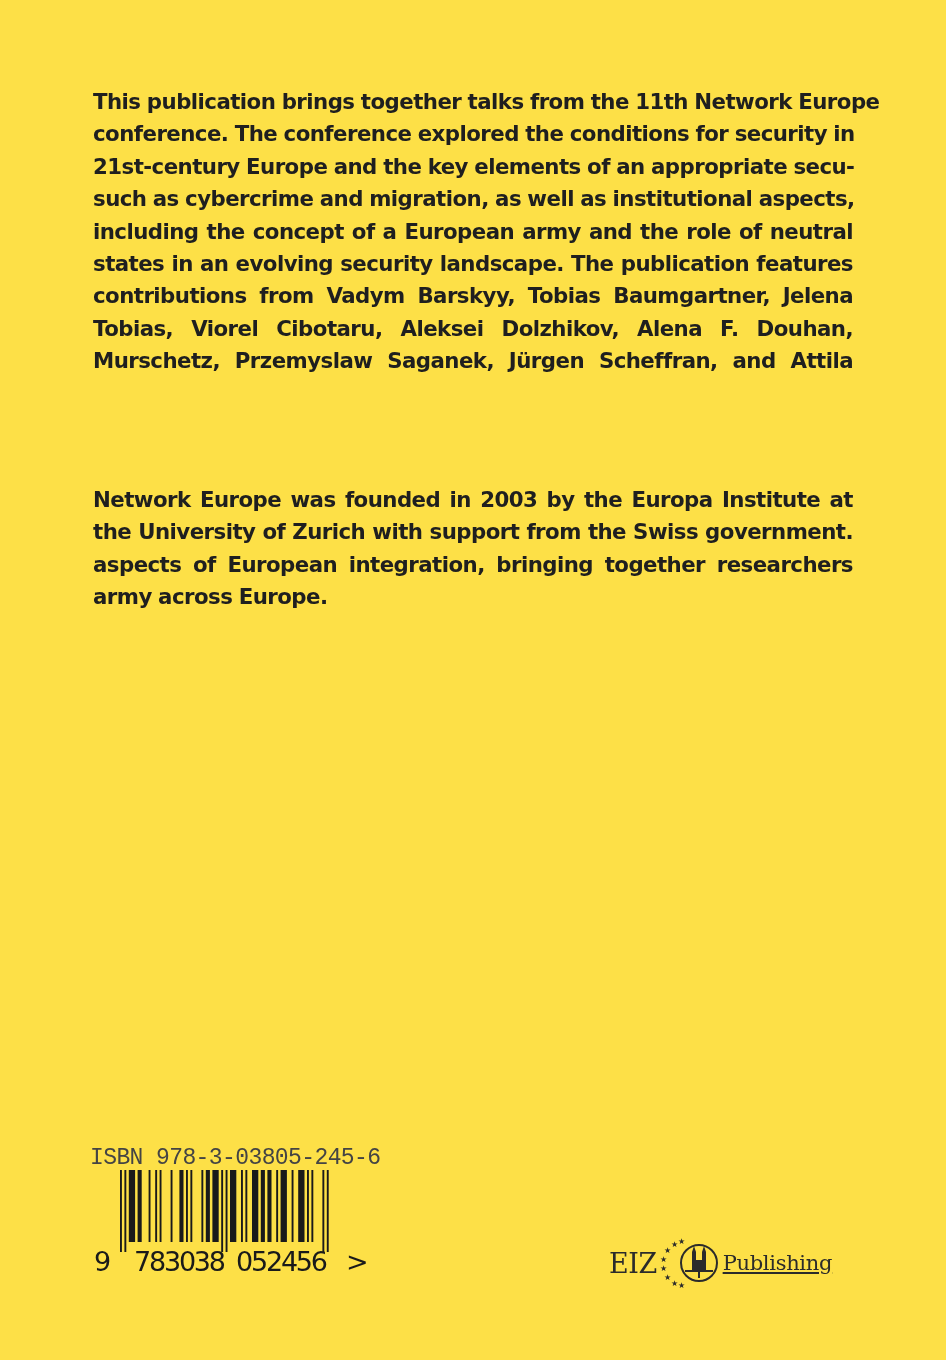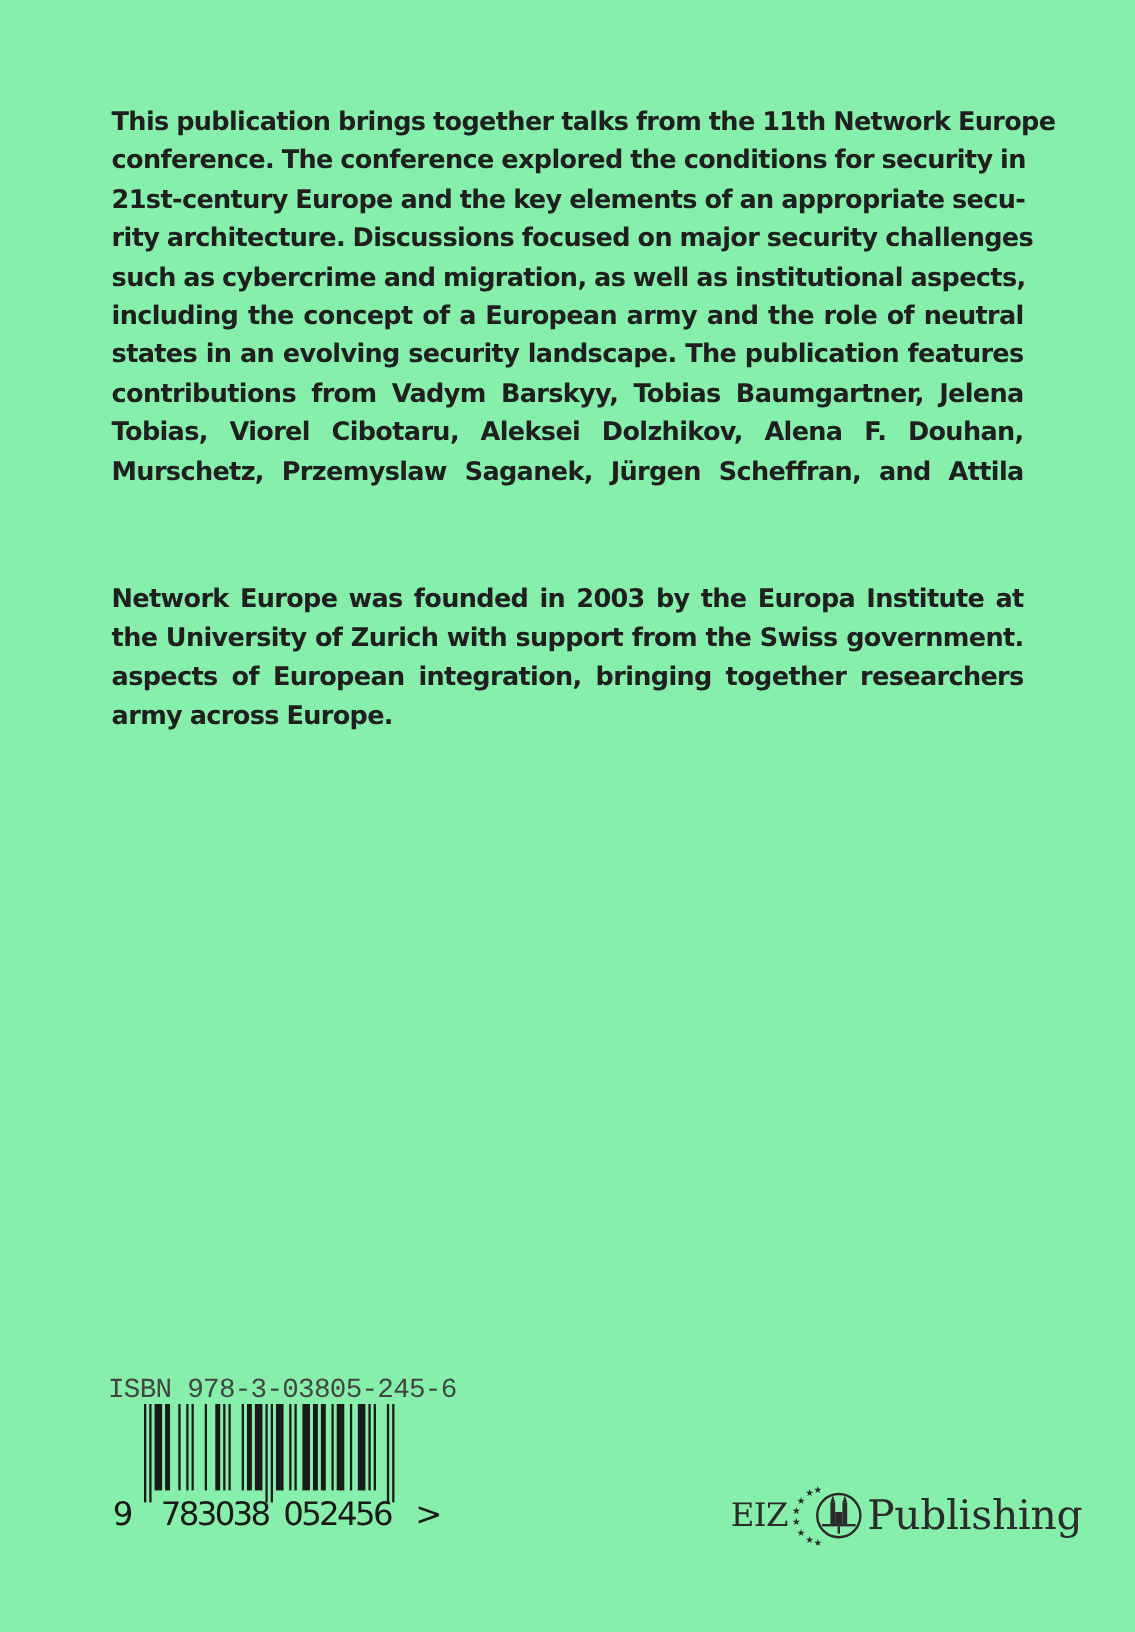--- a/index.html
+++ b/index.html
@@ -1,17 +1,17 @@
 <!DOCTYPE html>
 <html><head>
 <meta charset="utf-8">
 <style>
   html, body { margin: 0; padding: 0; background: #ffffff; }
   body { width: 946px; height: 1360px; position: relative; overflow: hidden; }
-  .page { position: absolute; inset: 0; background: #86efac; }
+  .page { position: absolute; inset: 0; background: #fde047; }
   .para {
     position: absolute; left: 93px; width: 760px;
     font-family: "DejaVu Sans", sans-serif; font-weight: bold;
     font-size: 21.3px; line-height: 32.4px; color: #1f1f1f;
     letter-spacing: -0.55px; word-spacing: -0.5px;
     text-align: justify; text-align-last: left; hyphens: manual;
   }
   .para .ln { display: block; white-space: nowrap; text-align-last: justify; }
   .para .ln.last { text-align-last: left; }
   #p1 { top: 86px; }
@@ -21,33 +21,32 @@
     font-family: "Liberation Mono", "DejaVu Sans Mono", monospace;
     font-size: 23px; color: #444; letter-spacing: -0.6px; line-height: 26px;
   }
   #barcode { position: absolute; left: 90px; top: 1168px; }
   .publisher {
     position: absolute; left: 609px; top: 1238px; height: 50px;
     display: flex; align-items: center; gap: 2px;
     font-family: "DejaVu Serif", "Liberation Serif", serif; color: #2b2b2b;
   }
   .pub-eiz { font-size: 27px; letter-spacing: -0.5px; }
-  .pub-name { font-size: 34px; letter-spacing: -0.3px; }
+  .pub-name { font-size: 21px; letter-spacing: -0.3px; text-decoration: underline; }
   .pub-logo { width: 62px; height: 50px; }
 </style>
 </head>
 <body>
 
 <div class="page">
 
   <div class="para" id="p1">
     <span class="ln">This publication brings together talks from the 11th Network Europe</span>
     <span class="ln">conference. The conference explored the conditions for security in</span>
     <span class="ln">21st-century Europe and the key elements of an appropriate secu-</span>
-    <span class="ln">rity architecture. Discussions focused on major security challenges</span>
     <span class="ln">such as cybercrime and migration, as well as institutional aspects,</span>
     <span class="ln">including the concept of a European army and the role of neutral</span>
     <span class="ln">states in an evolving security landscape. The publication features</span>
     <span class="ln">contributions from Vadym Barskyy, Tobias Baumgartner, Jelena</span>
     <span class="ln">Tobias, Viorel Cibotaru, Aleksei Dolzhikov, Alena F. Douhan,</span>
     <span class="ln">Murschetz, Przemyslaw Saganek, Jürgen Scheffran, and Attila</span>
   </div>
 
   <div class="para" id="p2">
     <span class="ln">Network Europe was founded in 2003 by the Europa Institute at</span>

